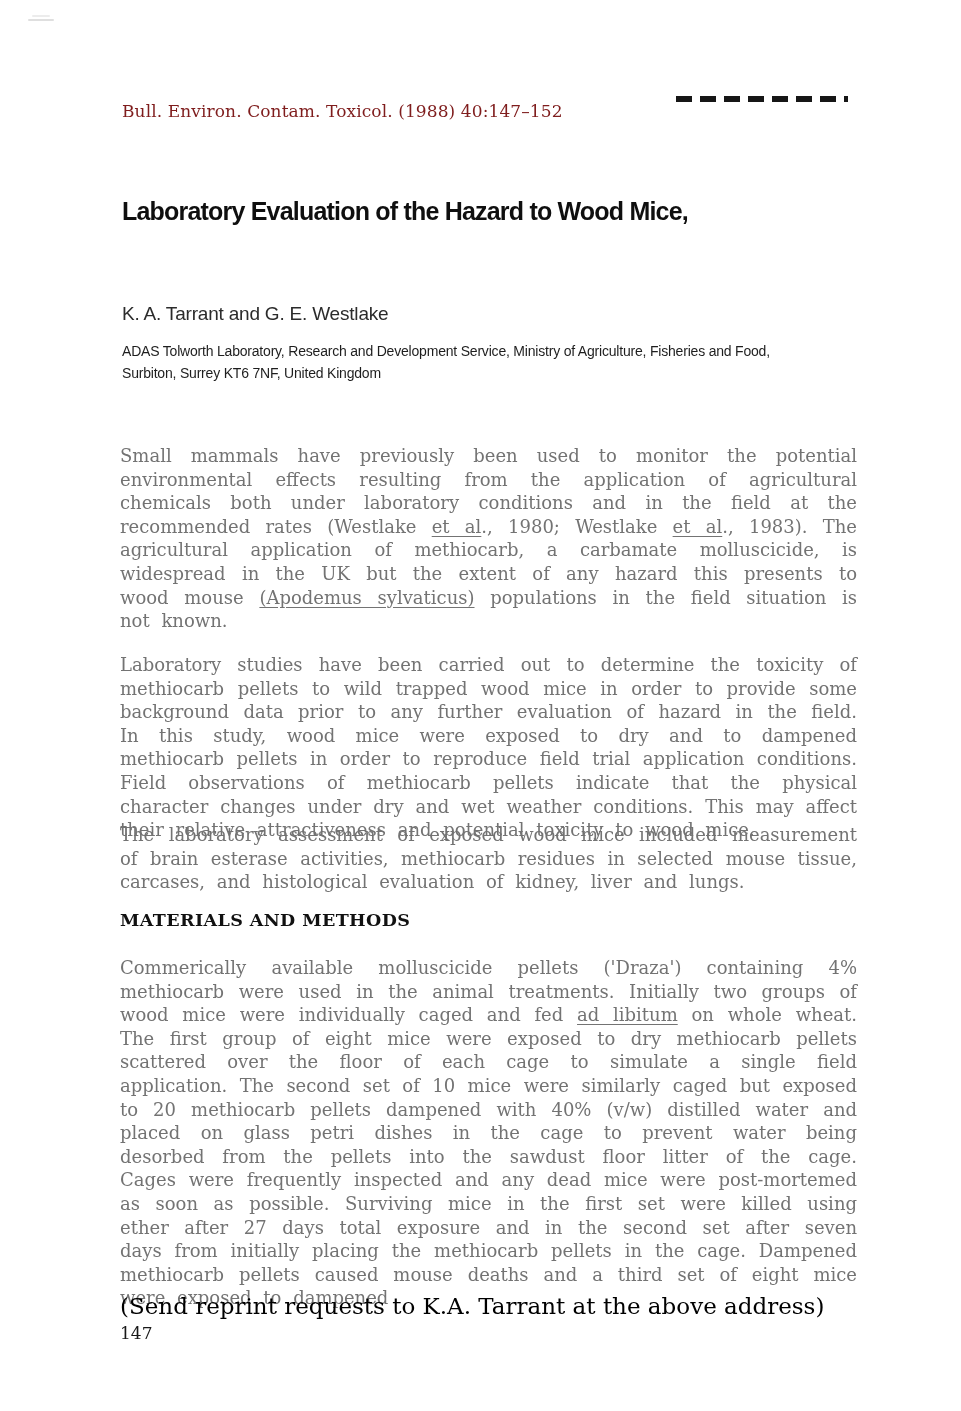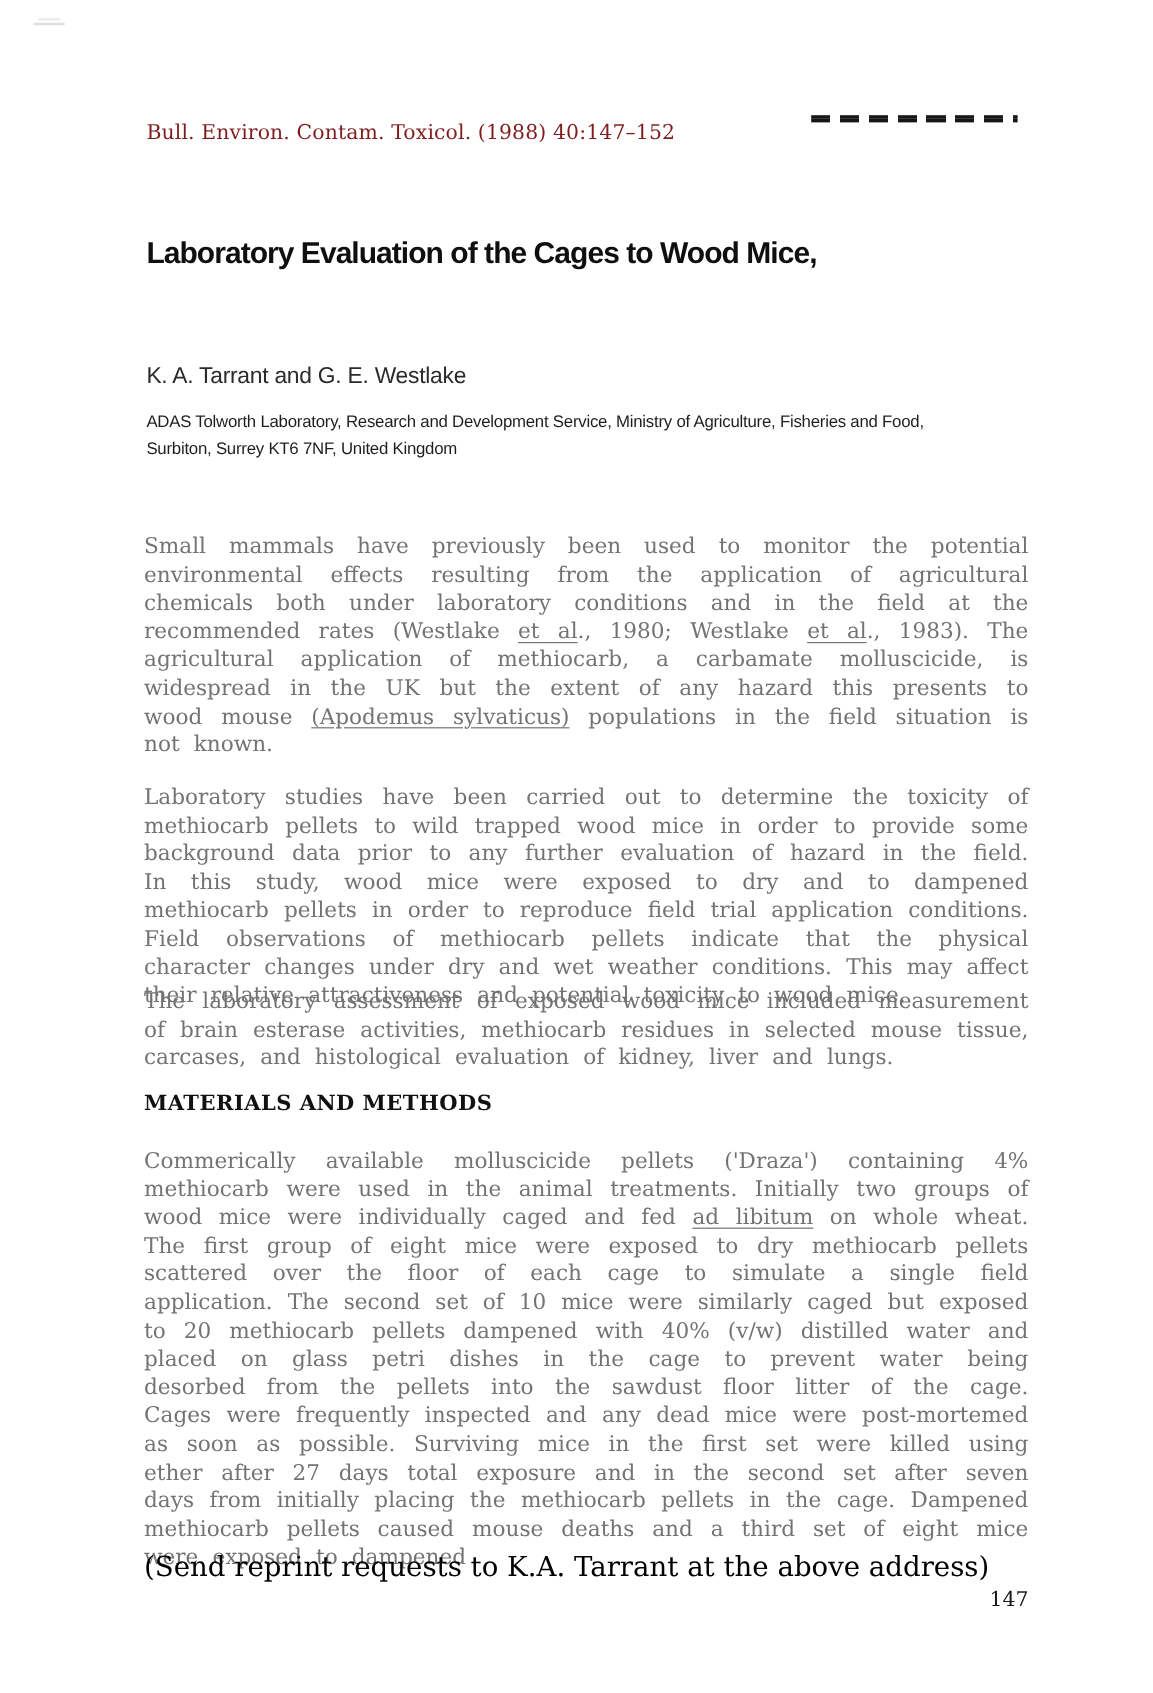--- a/index.html
+++ b/index.html
@@ -38,39 +38,39 @@
   .par{left:120px;width:737px;font-size:18px;line-height:23.6px;text-align:justify;
        word-spacing:6px;color:#737373;}
   #p1{top:444px;} #p2{top:625px;margin-top:28px;} #p3{top:823px;} #p4{top:956px;}
   .u{text-decoration:underline;text-underline-offset:2.5px;}
   .i{font-style:italic;}
 
   .section-heading{left:120px;top:910px;font-weight:bold;font-size:17.5px;
                    letter-spacing:.4px;color:#111;}
 
   .reprint{left:120px;top:1293px;font-size:23px;color:#000000;}
-  .pagenum{left:120px;top:1323px;width:737px;text-align:right;font-size:17px;color:#181818;}
+  .pagenum{left:120px;top:1323px;width:737px;text-align:left;font-size:17px;color:#181818;}
 </style>
 </head>
 <body>
 
 <div class="abs smudge">
     <i></i>
     <i></i>
   </div>
 
 <div class="abs citation">Bull. Environ. Contam. Toxicol. (1988) 40:147–152</div>
 
 <div class="abs logo">
   <div class="logo-dash"></div>
   <div class="logo-dash"></div>
 </div>
 
 <div class="abs title">
-  <div><span>Laboratory Evaluation of the Cages to Wood Mice,</span></div>
+  <div><span>Laboratory Evaluation of the Hazard to Wood Mice,</span></div>
 </div>
 
 <div class="abs authors">K. A. Tarrant and G. E. Westlake</div>
 
 <div class="abs affiliation">ADAS Tolworth Laboratory, Research and Development Service, Ministry of Agriculture, Fisheries and Food, Surbiton, Surrey KT6 7NF, United Kingdom</div>
 
 <div id="p1" class="abs par"><span>Small mammals have previously been used to monitor the potential environmental effects resulting from the application of agricultural chemicals both under laboratory conditions and in the field at the recommended rates (Westlake </span><span class="u">et al</span><span>., 1980; Westlake </span><span class="u">et al</span><span>., 1983). The agricultural application of methiocarb, a carbamate molluscicide, is widespread in the UK but the extent of any hazard this presents to wood mouse </span><span class="u">(Apodemus sylvaticus)</span><span> populations in the field situation is not known.</span></div>
 <div id="p2" class="abs par"><span>Laboratory studies have been carried out to determine the toxicity of methiocarb pellets to wild trapped wood mice in order to provide some background data prior to any further evaluation of hazard in the field. In this study, wood mice were exposed to dry and to dampened methiocarb pellets in order to reproduce field trial application conditions. Field observations of methiocarb pellets indicate that the physical character changes under dry and wet weather conditions. This may affect their relative attractiveness and potential toxicity to wood mice.</span></div>
 <div id="p3" class="abs par"><span>The laboratory assessment of exposed wood mice included measurement of brain esterase activities, methiocarb residues in selected mouse tissue, carcases, and histological evaluation of kidney, liver and lungs.</span></div>
 

